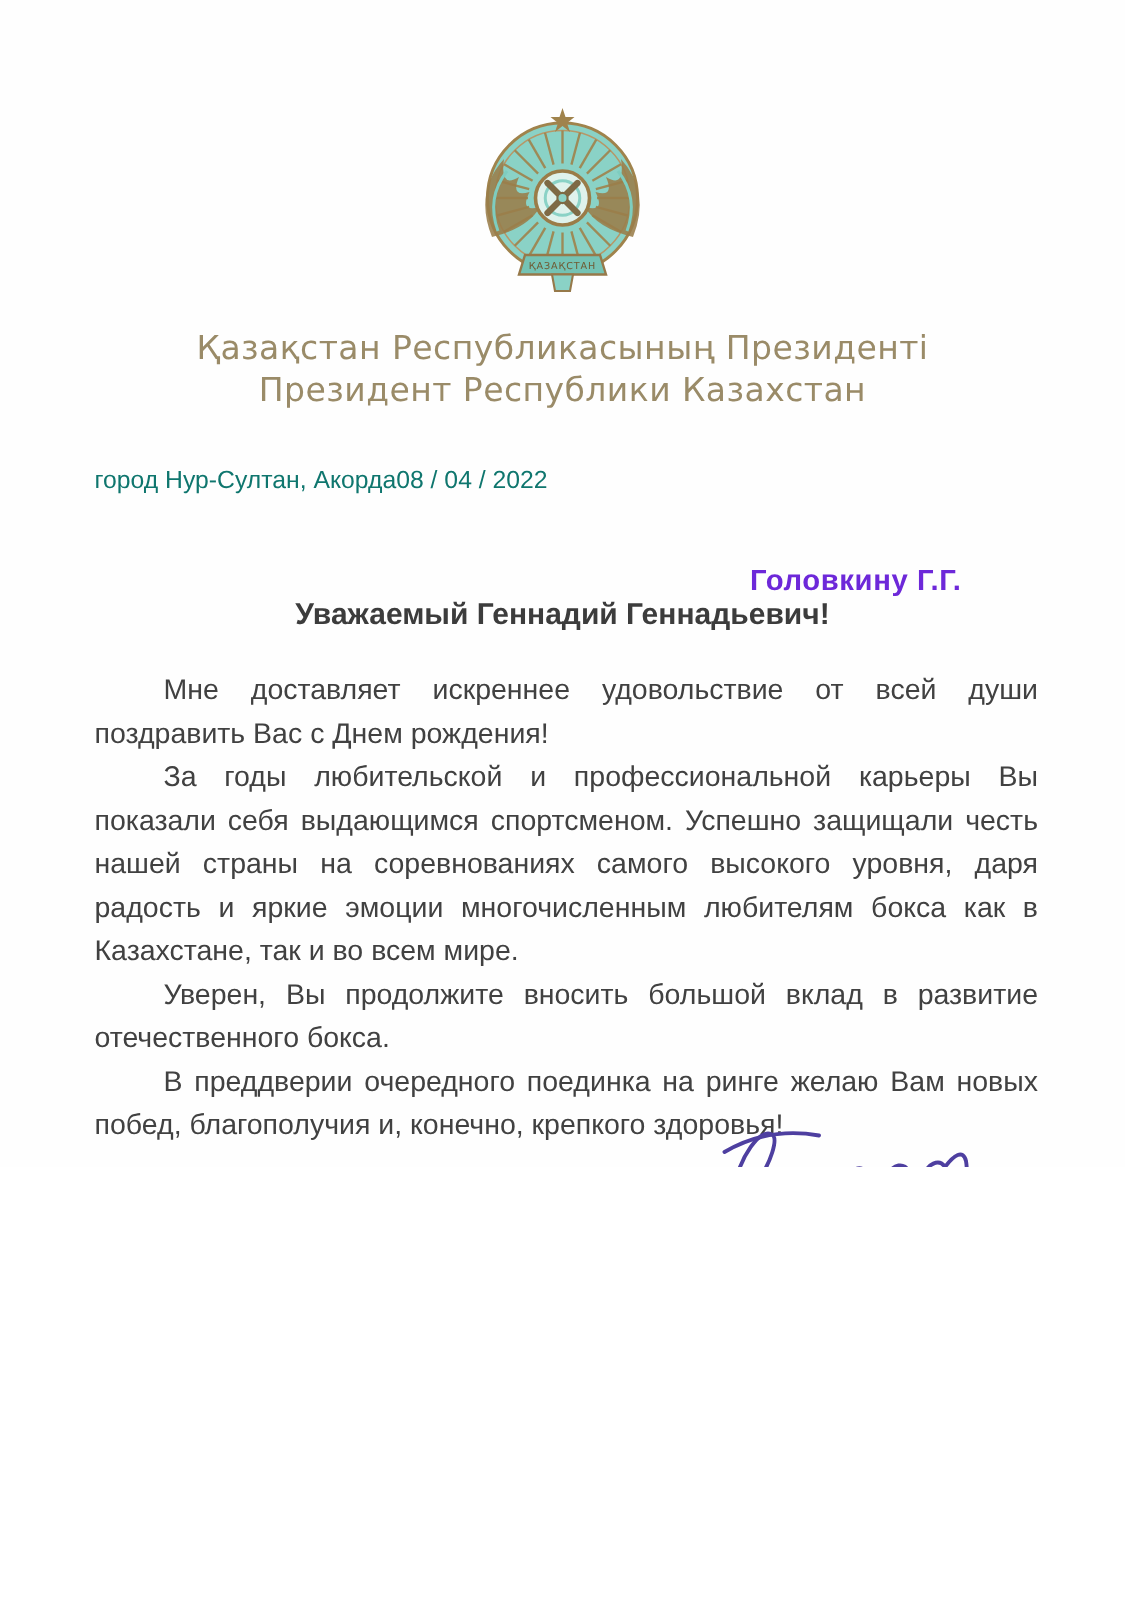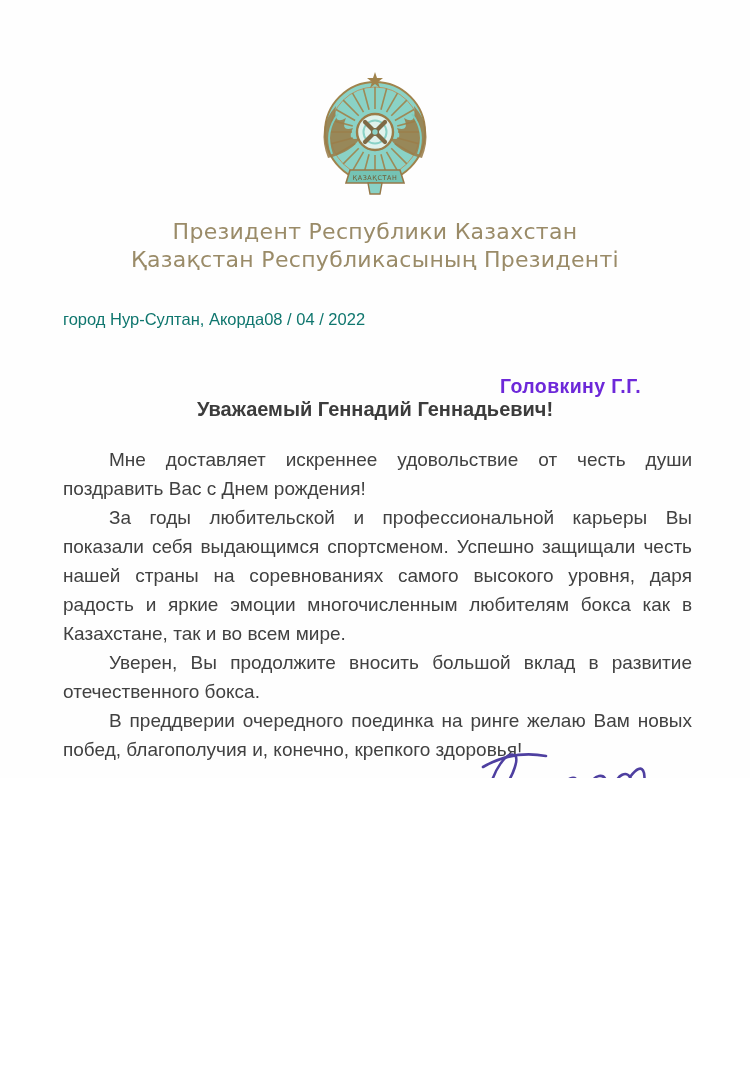--- a/index.html
+++ b/index.html
@@ -106,35 +106,35 @@
       <circle cx="61" cy="62" r="3.4" fill="#8ad2c6" stroke="#7e6a45" stroke-width="1.4"></circle>
 
       <path d="M36,100 L86,100 L90,113 L32,113 Z" fill="#74c3b4" stroke="#96794a" stroke-width="1.6"></path>
       <text x="61" y="109.5" text-anchor="middle" font-size="6.4" fill="#6f5a33" font-family="DejaVu Sans, sans-serif" letter-spacing="0.6">ҚАЗАҚСТАН</text>
 
       <path d="M54,113 L68,113 L66,124 L56,124 Z" fill="#8ad2c6" stroke="#96794a" stroke-width="1.4"></path>
     </svg>
   </div>
 
   <div class="letterhead">
+    <div>Қазақстан Республикасының Президенті</div>
     <div>Президент Республики Казахстан</div>
-    <div>Қазақстан Республикасының Президенті</div>
   </div>
 
   <div class="meta-row">
     <span>город Нур-Султан, Акорда</span>
     <span>08 / 04 / 2022</span>
   </div>
 
   <div class="addressee">Головкину Г.Г.</div>
 
   <div class="salutation">Уважаемый Геннадий Геннадьевич!</div>
 
   <div class="body-text">
-    <p>Мне доставляет искреннее удовольствие от честь души поздравить Вас с Днем рождения!</p>
+    <p>Мне доставляет искреннее удовольствие от всей души поздравить Вас с Днем рождения!</p>
     <p>За годы любительской и профессиональной карьеры Вы показали себя выдающимся спортсменом. Успешно защищали честь нашей страны на соревнованиях самого высокого уровня, даря радость и яркие эмоции многочисленным любителям бокса как в Казахстане, так и во всем мире.</p>
     <p>Уверен, Вы продолжите вносить большой вклад в развитие отечественного бокса.</p>
     <p>В преддверии очередного поединка на ринге желаю Вам новых побед, благополучия и, конечно, крепкого здоровья!</p>
   </div>
 
   <div class="sign-block">
     <svg class="signature-svg" width="180" height="90" viewBox="0 0 180 90" xmlns="http://www.w3.org/2000/svg">
       <g fill="none" stroke="#4e3fa0" stroke-width="2.6" stroke-linecap="round">
         <path d="M12,48 C16,30 28,12 36,15 C42,17 35,36 27,46 C23,51 19,54 17,51"></path>
         <path d="M5,27 C24,16 46,12 68,16"></path>

